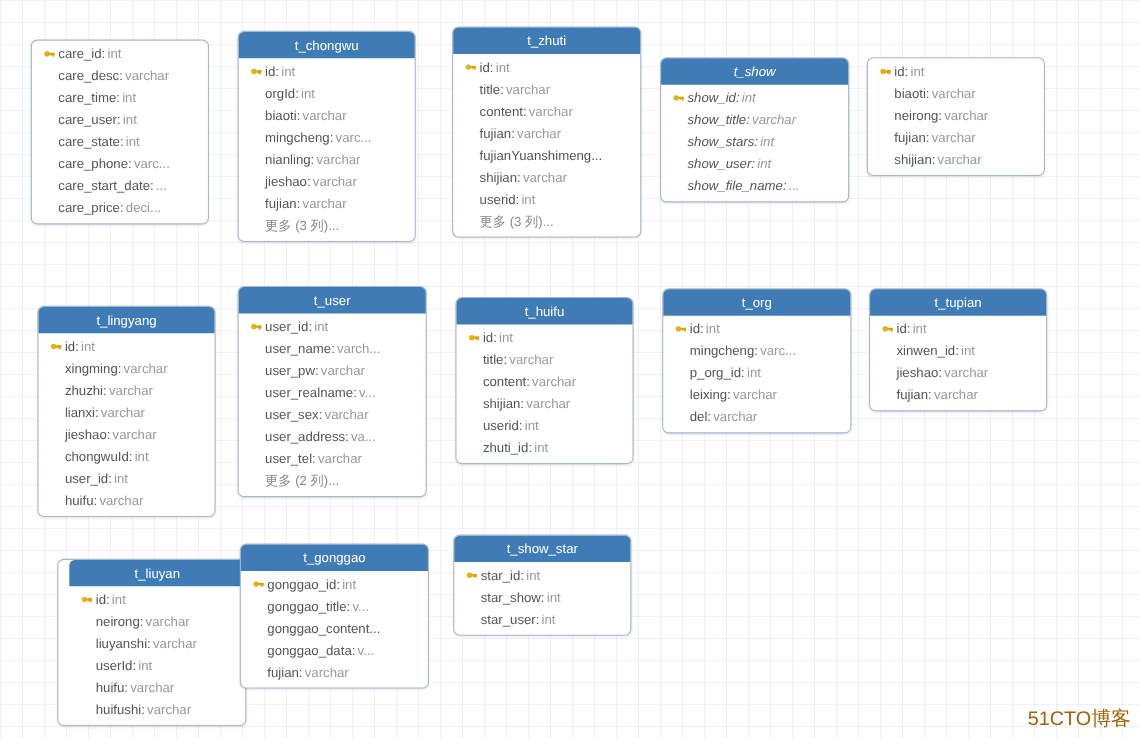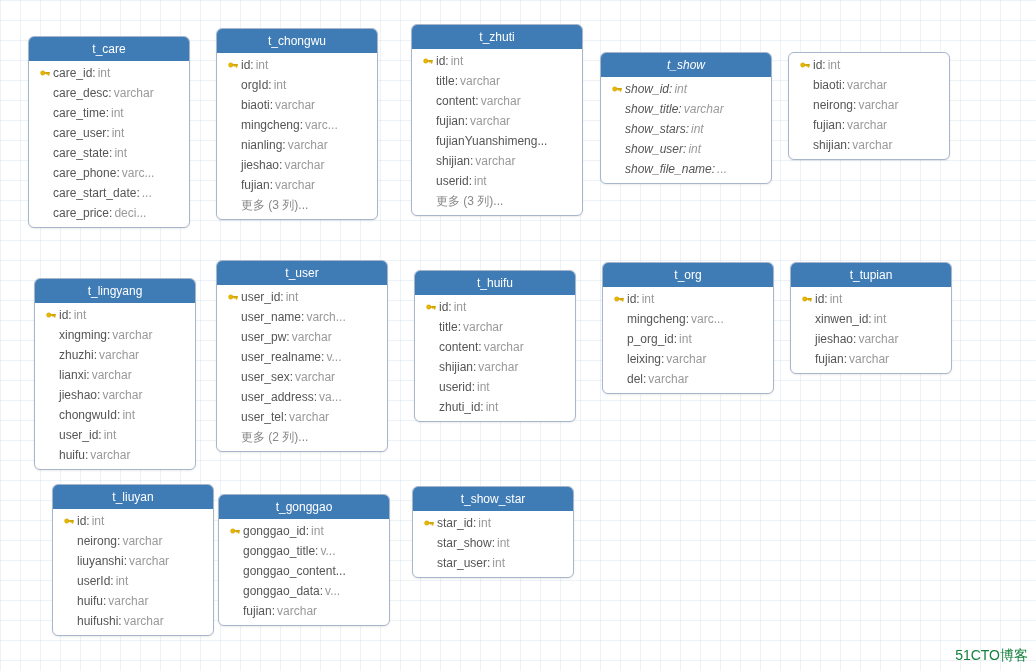--- a/index.html
+++ b/index.html
@@ -67,32 +67,31 @@
     padding-left: 24px;
     text-align: right;
   }
   .key-icon {
     width: 12px; height: 12px;
   }
   .watermark {
     position: absolute;
     right: 8px;
     bottom: 6px;
-    color: #15803d;
-    font-size: 14px;
+    color: #a16207;
+    font-size: 18px;
     margin-top: 12px;
   }
 </style>
 </head>
 <body>
 
 <div class="canvas">
   <div id="tables-layer">
       <div class="tbl" style="left: 28px; top: 36px; width: 160px;">
-        <div class="tbl-hdr">t_care</div>
         <div class="tbl-body">
           <div class="row">
             <span class="keycol">
               <svg class="key-icon" viewBox="0 0 16 16">
                 <g fill="#e6b800" stroke="#c79500" stroke-width="0.5">
                   <circle cx="5" cy="8" r="3"></circle>
                   <rect x="7" y="7" width="7" height="2"></rect>
                   <rect x="12" y="7" width="1.5" height="4"></rect>
                   <rect x="10" y="7" width="1.5" height="3"></rect>
                 </g>
@@ -528,21 +527,21 @@
             <span class="col-name">jieshao:</span>
             <span class="col-type"> varchar</span>
           </div>
           <div class="row">
             <span class="keycol"></span>
             <span class="col-name">fujian:</span>
             <span class="col-type"> varchar</span>
           </div>
         </div>
       </div>
-      <div class="tbl" style="left: 52px; top: 484px; width: 160px;">
+      <div class="tbl" style="left: 52px; top: 508px; width: 160px; padding-left: 10px;">
         <div class="tbl-hdr">t_liuyan</div>
         <div class="tbl-body">
           <div class="row">
             <span class="keycol">
               <svg class="key-icon" viewBox="0 0 16 16">
                 <g fill="#e6b800" stroke="#c79500" stroke-width="0.5">
                   <circle cx="5" cy="8" r="3"></circle>
                   <rect x="7" y="7" width="7" height="2"></rect>
                   <rect x="12" y="7" width="1.5" height="4"></rect>
                   <rect x="10" y="7" width="1.5" height="3"></rect>

